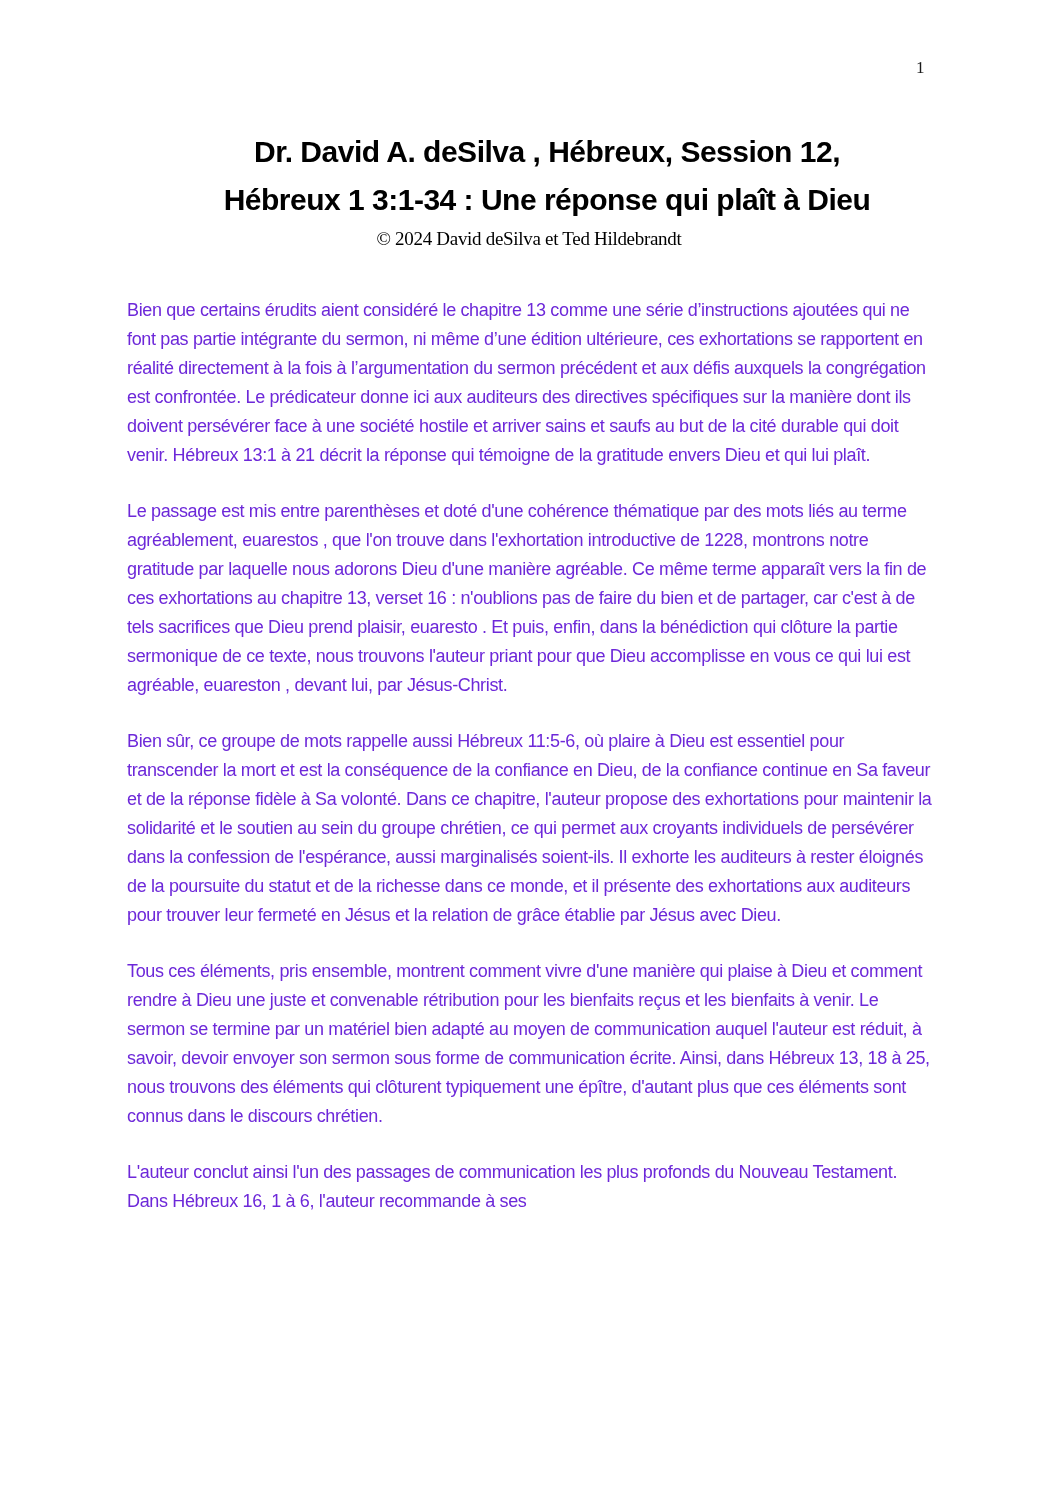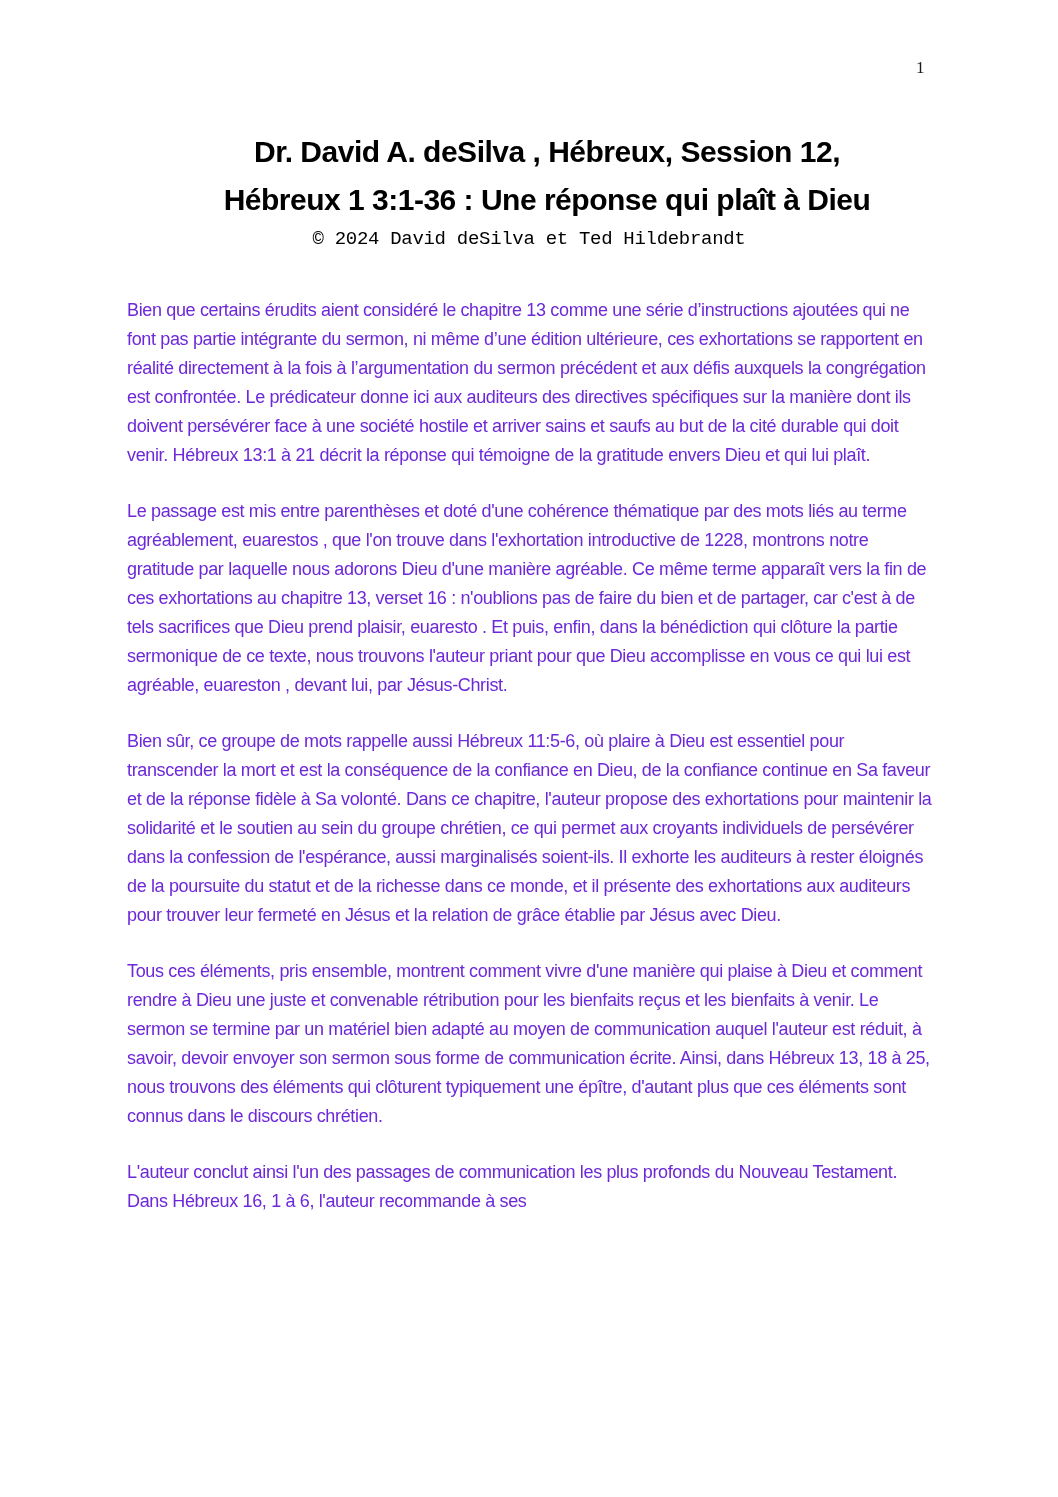--- a/index.html
+++ b/index.html
@@ -32,21 +32,21 @@
     font-family: "Liberation Sans", sans-serif;
     font-weight: 700;
     font-size: 30px;
     line-height: 48px;
     letter-spacing: -0.5px;
     color: #000000;
     margin-left: 36px;
   }
   .copyright-line {
     margin-top: 4px;
-    font-family: Liberation Mono, monospace;
+    font-family: Liberation Serif, serif;
     font-size: 19px;
     letter-spacing: -0.3px;
     color: #000000;
   }
   .body-text {
     position: absolute;
     top: 296px;
     left: 127px;
     width: 806px;
     font-family: "Liberation Sans", sans-serif;
@@ -61,21 +61,21 @@
 </style>
 </head>
 <body>
 
 <div class="page">
 
   <div class="page-number">1</div>
 
   <div class="title-block">
     <div class="title-line">Dr. David A. deSilva , Hébreux, Session 12,</div>
-    <div class="title-line">Hébreux 1 3:1-36 : Une réponse qui plaît à Dieu</div>
+    <div class="title-line">Hébreux 1 3:1-34 : Une réponse qui plaît à Dieu</div>
     <div class="copyright-line">© 2024 David deSilva et Ted Hildebrandt</div>
   </div>
 
   <div class="body-text">
     <p>Bien que certains érudits aient considéré le chapitre 13 comme une série d’instructions ajoutées qui ne font pas partie intégrante du sermon, ni même d’une édition ultérieure, ces exhortations se rapportent en réalité directement à la fois à l’argumentation du sermon précédent et aux défis auxquels la congrégation est confrontée. Le prédicateur donne ici aux auditeurs des directives spécifiques sur la manière dont ils doivent persévérer face à une société hostile et arriver sains et saufs au but de la cité durable qui doit venir. Hébreux 13:1 à 21 décrit la réponse qui témoigne de la gratitude envers Dieu et qui lui plaît.</p>
     <p>Le passage est mis entre parenthèses et doté d'une cohérence thématique par des mots liés au terme agréablement, euarestos , que l'on trouve dans l'exhortation introductive de 1228, montrons notre gratitude par laquelle nous adorons Dieu d'une manière agréable. Ce même terme apparaît vers la fin de ces exhortations au chapitre 13, verset 16 : n'oublions pas de faire du bien et de partager, car c'est à de tels sacrifices que Dieu prend plaisir, euaresto . Et puis, enfin, dans la bénédiction qui clôture la partie sermonique de ce texte, nous trouvons l'auteur priant pour que Dieu accomplisse en vous ce qui lui est agréable, euareston , devant lui, par Jésus-Christ.</p>
     <p>Bien sûr, ce groupe de mots rappelle aussi Hébreux 11:5-6, où plaire à Dieu est essentiel pour transcender la mort et est la conséquence de la confiance en Dieu, de la confiance continue en Sa faveur et de la réponse fidèle à Sa volonté. Dans ce chapitre, l'auteur propose des exhortations pour maintenir la solidarité et le soutien au sein du groupe chrétien, ce qui permet aux croyants individuels de persévérer dans la confession de l'espérance, aussi marginalisés soient-ils. Il exhorte les auditeurs à rester éloignés de la poursuite du statut et de la richesse dans ce monde, et il présente des exhortations aux auditeurs pour trouver leur fermeté en Jésus et la relation de grâce établie par Jésus avec Dieu.</p>
     <p>Tous ces éléments, pris ensemble, montrent comment vivre d'une manière qui plaise à Dieu et comment rendre à Dieu une juste et convenable rétribution pour les bienfaits reçus et les bienfaits à venir. Le sermon se termine par un matériel bien adapté au moyen de communication auquel l'auteur est réduit, à savoir, devoir envoyer son sermon sous forme de communication écrite. Ainsi, dans Hébreux 13, 18 à 25, nous trouvons des éléments qui clôturent typiquement une épître, d'autant plus que ces éléments sont connus dans le discours chrétien.</p>
     <p>L'auteur conclut ainsi l'un des passages de communication les plus profonds du Nouveau Testament. Dans Hébreux 16, 1 à 6, l'auteur recommande à ses</p>
   </div>

